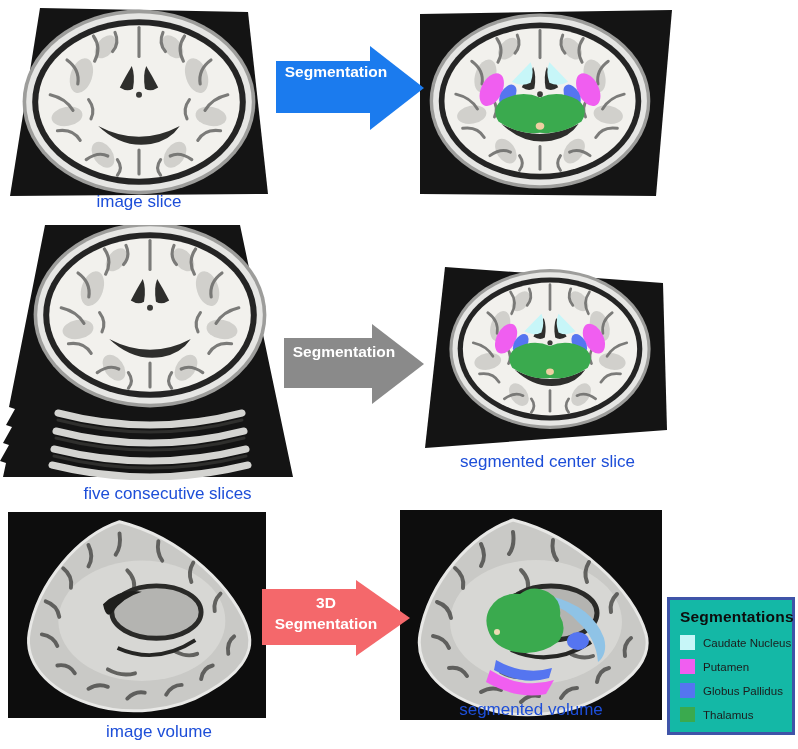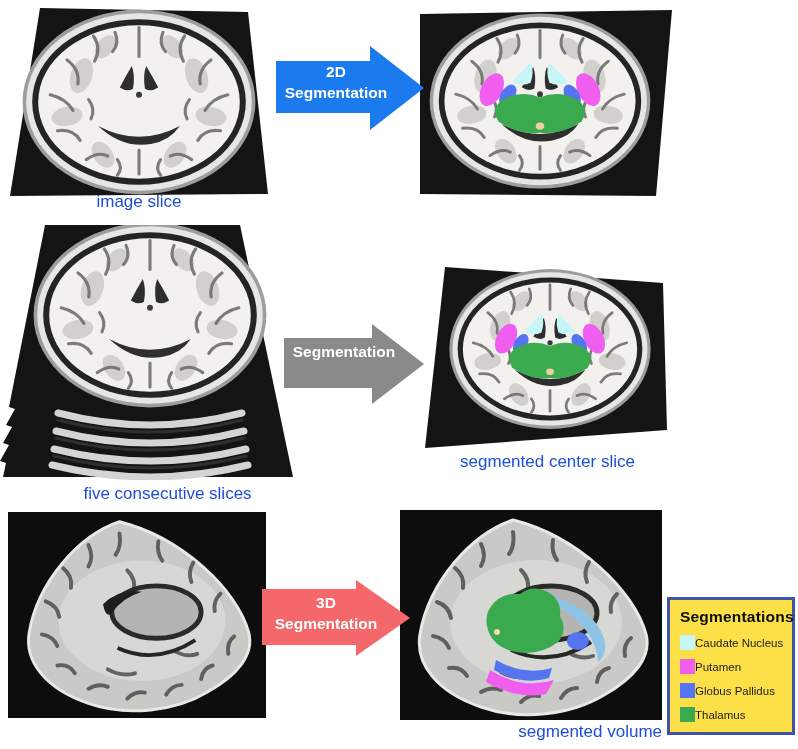--- a/index.html
+++ b/index.html
@@ -5,23 +5,23 @@
   html,body{margin:0;padding:0;background:#ffffff;}
   .fig{position:relative;width:798px;height:749px;background:#ffffff;overflow:hidden;
        font-family:"Liberation Sans", sans-serif;}
   .panel{position:absolute;}
   .panel svg{display:block;}
   .caption{position:absolute;text-align:center;font-size:17px;color:#1d4ed8;}
   .arrow-svg{position:absolute;}
   .arrow-text{position:absolute;color:#ffffff;font-weight:bold;font-size:15.5px;
               line-height:21px;text-align:center;z-index:5;}
   .legend{position:absolute;left:667px;top:597px;width:128px;box-sizing:border-box;
-          background:#fde047;border:3px solid #3f54a8;padding:8px 8px 10px 10px;}
+          background:#14b8a6;border:3px solid #3f54a8;padding:8px 8px 10px 10px;}
   .legend-title{font-size:15.5px;font-weight:bold;color:#0d0d0d;letter-spacing:0.2px;}
-  .legend-item{display:flex;align-items:center;margin-top:9px;}
+  .legend-item{display:flex;align-items:center;margin-top:9px;gap:8px;}
   .legend-item .lbl{font-size:11.5px;color:#1c1c1c;white-space:nowrap;}
   .swatch{flex:0 0 auto;}
 </style>
 </head>
 <body>
 
 <div class="fig">
 
   <svg width="0" height="0" style="position:absolute" aria-hidden="true">
     <defs>
@@ -103,21 +103,20 @@
       <use href="#axial-brain" x="-2" y="-2" width="262" height="192"></use>
     </svg>
   </div>
   <div class="caption" style="left:10px;top:192px;width:258px;">image slice</div>
 
   <svg class="arrow-svg" style="left:276px;top:44px;z-index:4;" width="148" height="88" viewBox="0 0 148 88">
     <rect x="0" y="17" width="94" height="52" fill="#1b7bee"></rect>
     <polygon points="94,2 148,44 94,86" fill="#1b7bee"></polygon>
   </svg>
   <div class="arrow-text" style="left:272px;top:61px;width:128px;">
-    <div>2D</div>
     <div>Segmentation</div>
   </div>
 
   <div class="panel" style="left:420px;top:4px;">
     <svg width="272" height="192" viewBox="0 0 272 192">
       <polygon points="0,10 252,6 236,192 0,190" fill="#141414"></polygon>
       <use href="#axial-brain" x="-14" y="6" width="268" height="182"></use>
       <g transform="translate(-14,6) scale(1.34,1.1375)">
         <path d="M93,46 L79,63 Q86,68 93,64 Q96,54 93,46 Z" fill="#c7f6f8"></path>
         <path d="M107,46 L121,63 Q114,68 107,64 Q104,54 107,46 Z" fill="#c7f6f8"></path>
@@ -174,20 +173,21 @@
     </svg>
   </div>
   <div class="caption" style="left:420px;top:452px;width:255px;text-align:center;">segmented center slice</div>
 
   <div class="panel" style="left:8px;top:512px;">
     <svg width="258" height="206" viewBox="0 0 258 206">
       <rect width="258" height="206" fill="#0d0d0d"></rect>
       <use href="#brain-volume" x="0" y="0" width="258" height="204"></use>
     </svg>
   </div>
+  <div class="caption" style="left:30px;top:722px;width:258px;">image volume</div>
 
   <svg class="arrow-svg" style="left:262px;top:580px;z-index:4;" width="148" height="76" viewBox="0 0 148 76">
     <rect x="0" y="9" width="94" height="56" fill="#f4686b"></rect>
     <polygon points="94,0 148,38 94,76" fill="#f4686b"></polygon>
   </svg>
   <div class="arrow-text" style="left:258px;top:592px;width:136px;">
     <div>3D</div>
     <div>Segmentation</div>
   </div>
 
@@ -198,21 +198,21 @@
       <g>
         <path d="M150,86 Q192,96 204,128 Q208,144 198,152 Q196,128 178,112 Q166,98 148,94 Z" fill="#8fc3e6"></path>
         <path d="M90,98 Q100,82 120,84 Q132,74 148,82 Q162,90 160,106 Q168,120 158,132 Q140,146 116,142 Q94,138 88,120 Q84,108 90,98 Z" fill="#3aaa4e"></path>
         <ellipse cx="178" cy="131" rx="11" ry="9" fill="#5575f0"></ellipse>
         <path d="M96,150 Q124,166 152,158 L149,168 Q122,176 94,160 Z" fill="#5575f0"></path>
         <path d="M90,160 Q122,180 154,170 L146,184 Q118,190 86,172 Z" fill="#f05ef0"></path>
         <circle cx="97" cy="122" r="3" fill="#eddcb4"></circle>
       </g>
     </svg>
   </div>
-  <div class="caption" style="left:400px;top:722px;width:262px;text-align:right;">segmented volume</div>
+  <div class="caption" style="left:400px;top:700px;width:262px;">segmented volume</div>
 
   <div class="legend">
     <div class="legend-title">Segmentations</div>
     <div class="legend-item">
       <svg class="swatch" width="15" height="15">
         <rect width="15" height="15" fill="#c7f6f8"></rect>
         </svg>
       <span class="lbl">Caudate Nucleus</span>
     </div>
     <div class="legend-item">

